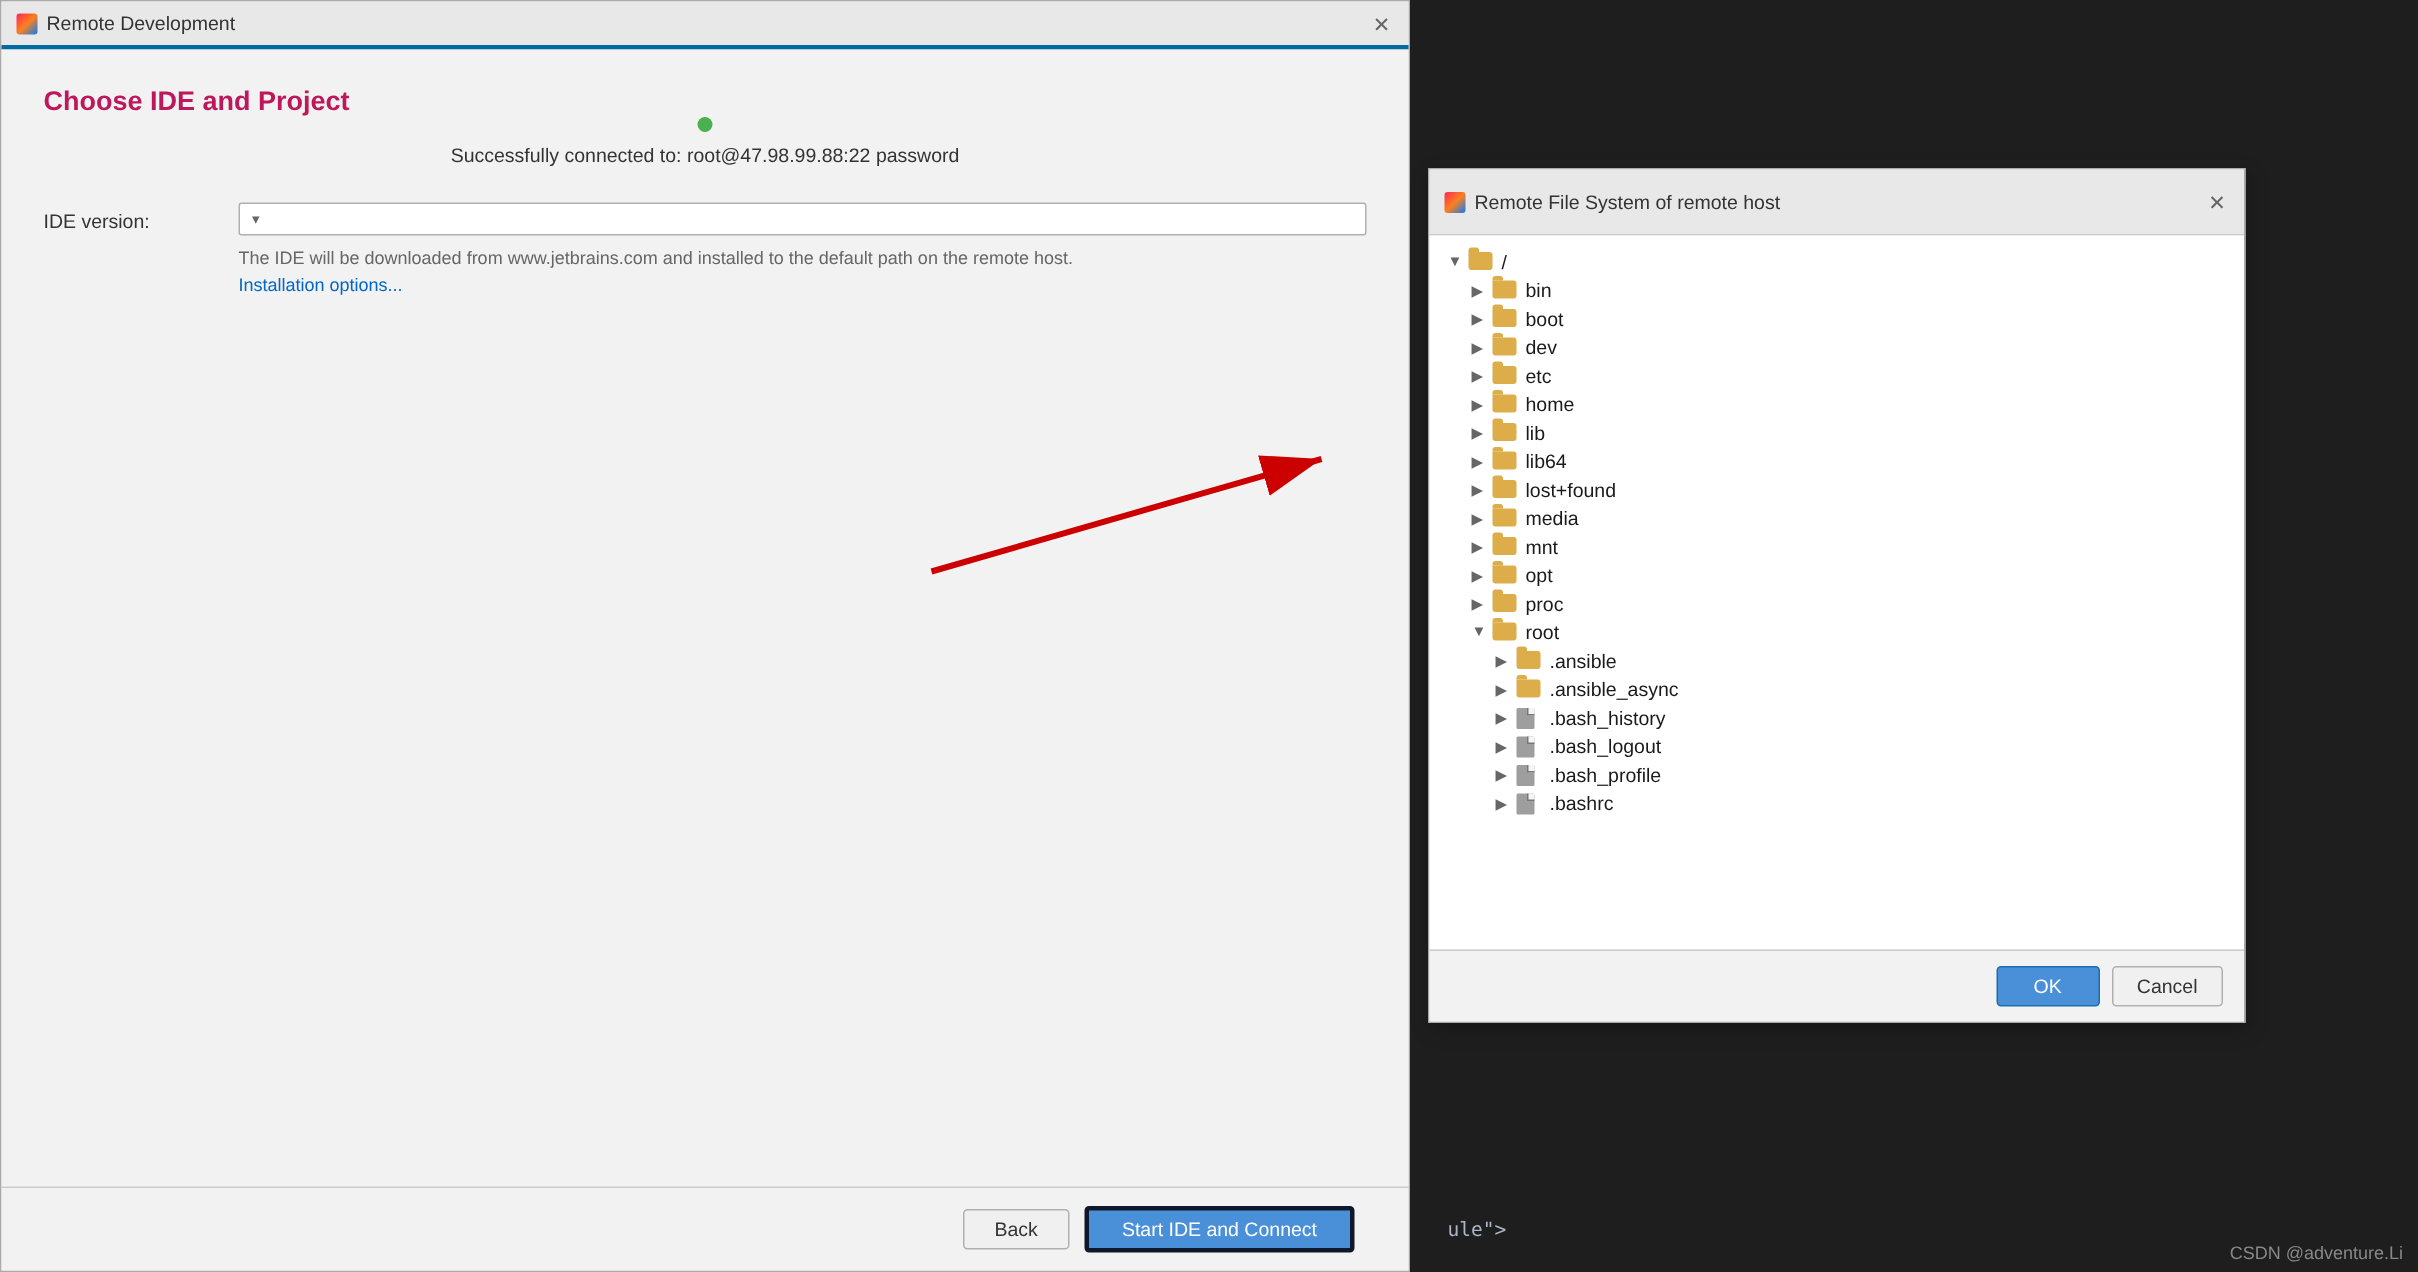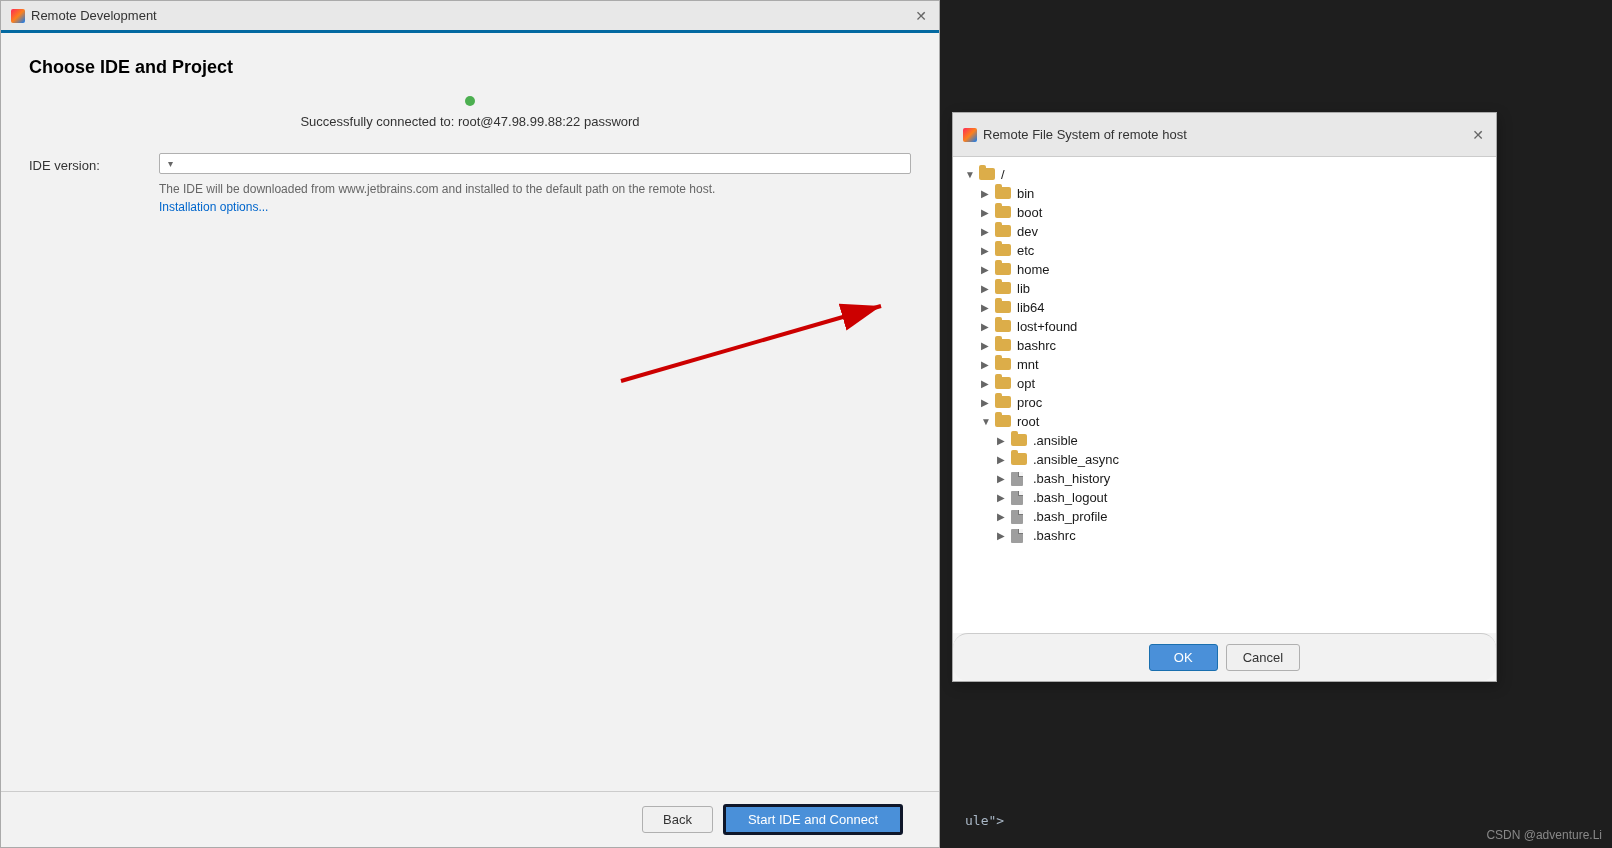--- a/index.html
+++ b/index.html
@@ -81,22 +81,21 @@
     .main-dialog-content {
       flex: 1;
       padding: 24px 28px;
       background: #f2f2f2;
       overflow-y: auto;
     }
 
     .dialog-heading {
       font-size: 18px;
       font-weight: bold;
-      color: #000000;
-      margin-bottom: 18px;
+      color: #be185d;
     }
 
     .connection-status {
       display: flex;
       align-items: center;
       gap: 8px;
       margin-bottom: 24px;
       font-size: 13px;
       color: #333;
       flex-direction: column;
@@ -353,24 +352,23 @@
 
     .tree-item-level0 { padding-left: 12px; }
     .tree-item-level1 { padding-left: 28px; }
     .tree-item-level2 { padding-left: 44px; }
 
     .fs-dialog-bottom {
       border-top: 1px solid #ccc;
       background: #f2f2f2;
       padding: 10px 14px;
       display: flex;
-      justify-content: center;
+      justify-content: flex-end;
       gap: 8px;
       flex-shrink: 0;
-      border-radius: 15px;
     }
 
     .btn-ok {
       padding: 5px 24px;
       border: 1px solid #1a6faf;
       background: #4a90d9;
       border-radius: 3px;
       cursor: pointer;
       font-size: 13px;
       color: #fff;
@@ -536,21 +534,21 @@
       <span class="tree-label">lib64</span>
     </div>
     <div class="tree-item tree-item-level1">
       <span class="tree-arrow">▶</span>
       <span class="tree-icon"><span class="folder-icon"></span></span>
       <span class="tree-label">lost+found</span>
     </div>
     <div class="tree-item tree-item-level1">
       <span class="tree-arrow">▶</span>
       <span class="tree-icon"><span class="folder-icon"></span></span>
-      <span class="tree-label">bashrc</span>
+      <span class="tree-label">media</span>
     </div>
     <div class="tree-item tree-item-level1">
       <span class="tree-arrow">▶</span>
       <span class="tree-icon"><span class="folder-icon"></span></span>
       <span class="tree-label">mnt</span>
     </div>
     <div class="tree-item tree-item-level1">
       <span class="tree-arrow">▶</span>
       <span class="tree-icon"><span class="folder-icon"></span></span>
       <span class="tree-label">opt</span>

